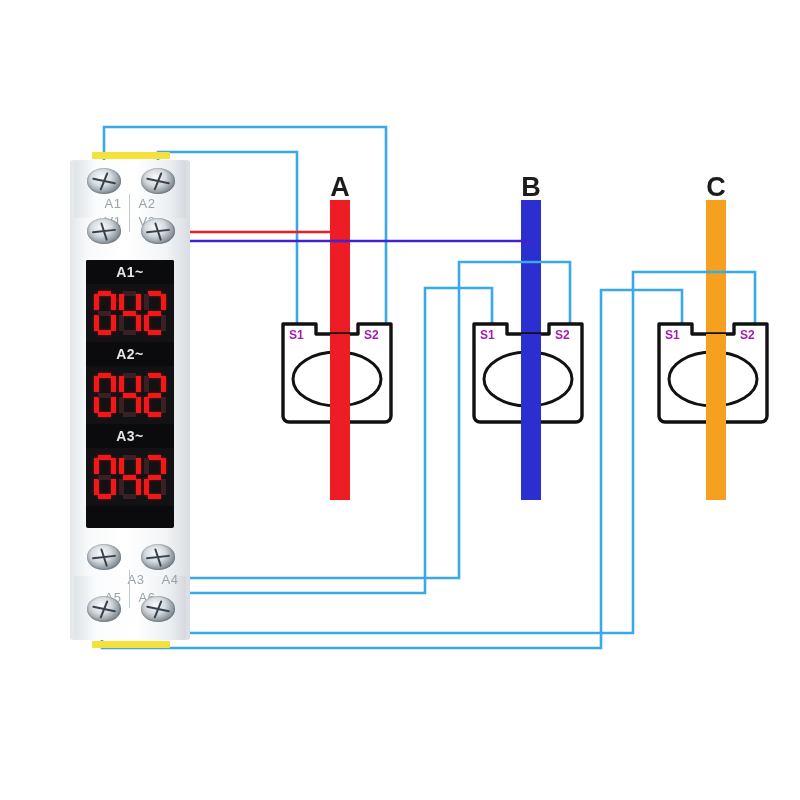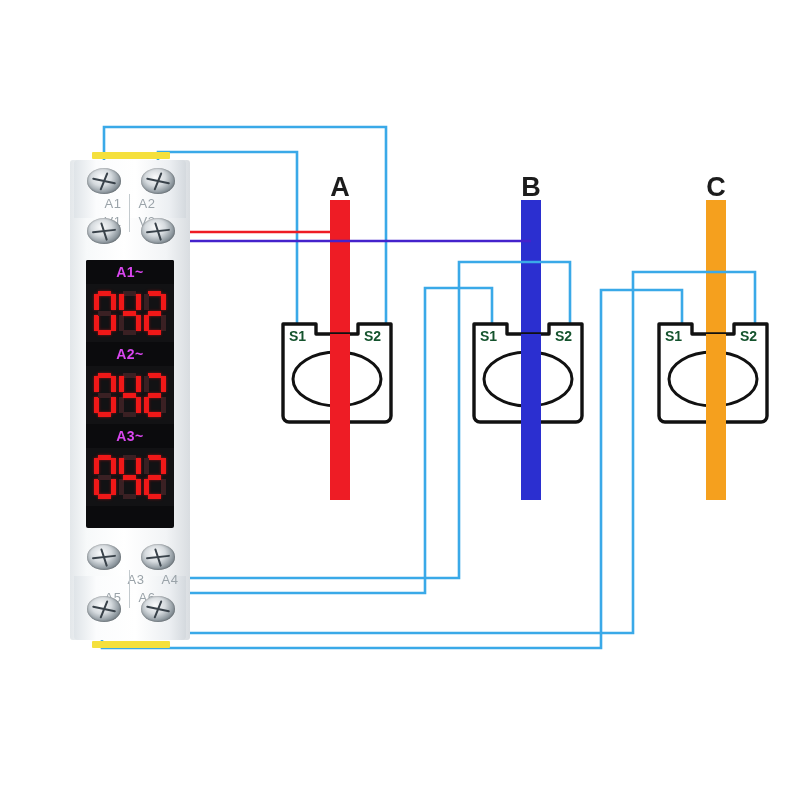--- a/index.html
+++ b/index.html
@@ -57,21 +57,21 @@
   .termdiv{position:absolute;left:59px;width:1px;background:#c3cace;}
 
   
   .screen{
     position:absolute;left:16px;top:100px;width:88px;height:268px;
     background:#0b0b0d;border-radius:2px;overflow:hidden;
   }
   .drow{position:relative;width:88px;}
   .dlabel{
     height:24px;line-height:24px;text-align:center;
-    color:#d946ef;font-size:14px;font-weight:600;letter-spacing:.5px;
+    color:#e5e5e5;font-size:14px;font-weight:600;letter-spacing:.5px;
     background:#0b0b0d;
   }
   .dnum{
     height:58px;display:flex;align-items:center;justify-content:center;gap:3px;
     background:#121214;
   }
   .digit{
     position:relative;width:22px;height:44px;
   }
   .seg{position:absolute;background:#3a2023;}
@@ -85,21 +85,21 @@
   .sb{right:0px;top:3px;}
   .se{left:0px;top:24px;}
   .sc{right:0px;top:24px;}
 
   
   .phase-label{
     position:absolute;font-size:27px;font-weight:600;color:#1c1c1c;
     transform:translateX(-50%);
   }
   .ct-term{
-    position:absolute;font-size:14px;font-weight:600;color:#14532d;
+    position:absolute;font-size:12px;font-weight:600;color:#a21caf;
   }
 </style>
 </head>
 <body>
 
 <div id="stage">
 
   <svg class="layer">
     <rect x="330" y="200" width="20" height="300" fill="#ee1c25"></rect>
     <rect x="521" y="200" width="20" height="300" fill="#2b2fd0"></rect>

